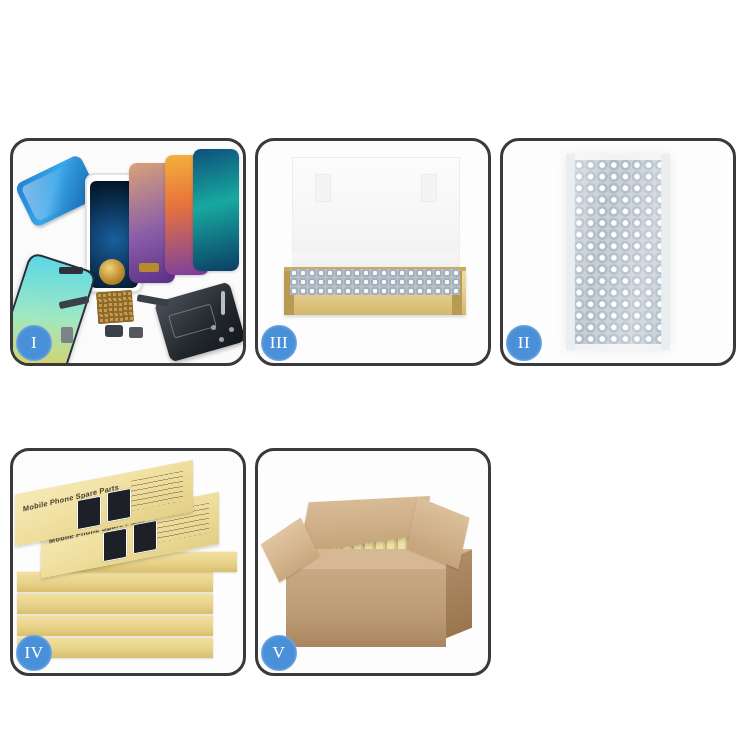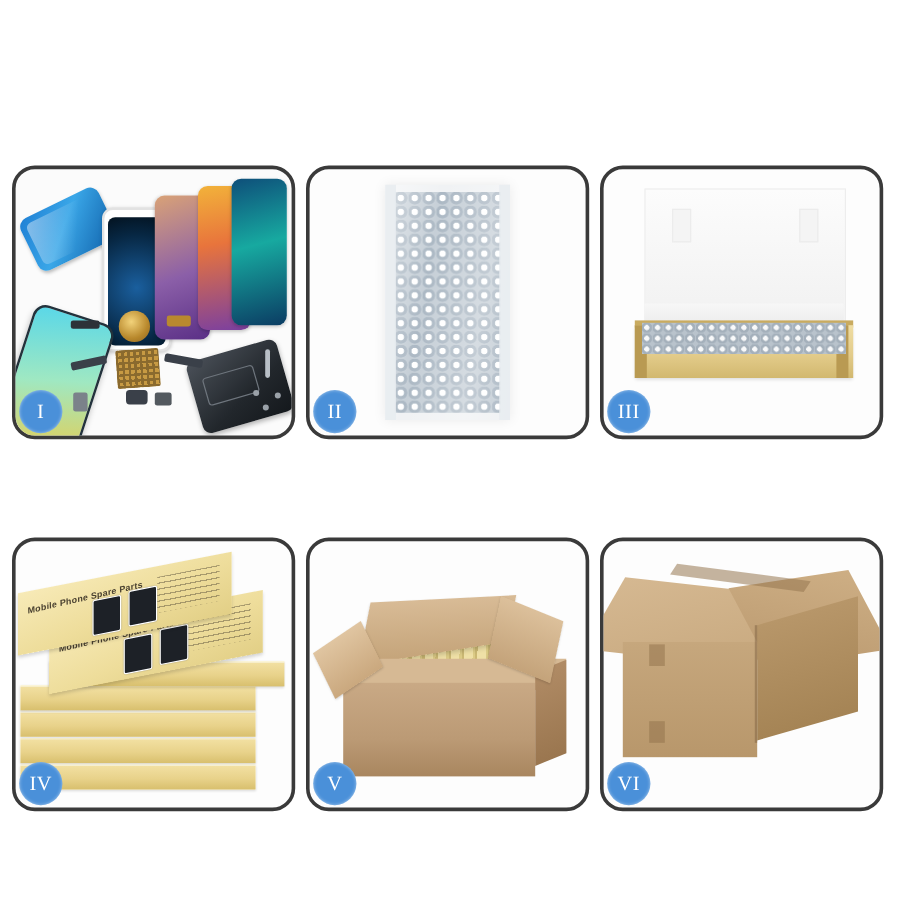--- a/index.html
+++ b/index.html
@@ -236,48 +236,48 @@
         <div class="flex" style="left:116px;top:186px;width:14px;height:11px;border-radius:2px;background:#53595f;"></div>
         <div class="flex" style="left:48px;top:186px;width:12px;height:16px;background:#7b828a;border-radius:2px;"></div>
         <div class="scr" style="left:206px;top:196px;"></div>
         <div class="scr" style="left:216px;top:186px;"></div>
         <div class="scr" style="left:198px;top:184px;"></div>
         <div class="scr" style="left:208px;top:150px;width:4px;height:24px;border-radius:2px;background:#b8bfc6;"></div>
       </div>
       <div class="badge">I</div>
     </div>
 
-    <div class="panel p2">
-      <div class="stage">
-        <div class="pouch">
-          <div class="bubbles"></div>
-          <div class="bub-sheen"></div>
-          <div class="pouch-edge pe-l"></div>
-          <div class="pouch-edge pe-r"></div>
-        </div>
-      </div>
-      <div class="badge">II</div>
-    </div>
-
     <div class="panel p3">
       <div class="stage">
         <div class="lid">
           <div class="lid-ear le-l"></div>
           <div class="lid-ear le-r"></div>
         </div>
         <div class="lid-front"></div>
         <div class="tray-lip"></div>
         <div class="tray"></div>
         <div class="tray-side ts-l"></div>
         <div class="tray-side ts-r"></div>
         <div class="tray-inner"></div>
       </div>
       <div class="badge">III</div>
     </div>
 
+    <div class="panel p2">
+      <div class="stage">
+        <div class="pouch">
+          <div class="bubbles"></div>
+          <div class="bub-sheen"></div>
+          <div class="pouch-edge pe-l"></div>
+          <div class="pouch-edge pe-r"></div>
+        </div>
+      </div>
+      <div class="badge">II</div>
+    </div>
+
     <div class="panel p4">
       <div class="stage">
         <div class="stack">
           <div class="bx" style="top:186px;"></div>
           <div class="bx" style="top:164px;"></div>
           <div class="bx" style="top:142px;"></div>
           <div class="bx" style="top:120px;"></div>
           <div class="bx2" style="top:100px;"></div>
 
           <div class="lidtop lt-b">
@@ -304,28 +304,15 @@
         <div class="contents"></div>
         <div class="ct-top"></div>
         <div class="ct-body"></div>
         <div class="ct-side"></div>
         <div class="flap fl-left"></div>
         <div class="flap fl-right"></div>
       </div>
       <div class="badge">V</div>
     </div>
 
-    <div class="panel p6">
-      <div class="stage">
-        <div class="sc-top"></div>
-        <div class="sc-top2"></div>
-        <div class="tape tp-top"></div>
-        <div class="sc-front"></div>
-        <div class="sc-rightface"></div>
-        <div class="sc-edge"></div>
-        <div class="tp-f1 tape"></div>
-        <div class="tp-f2 tape"></div>
-      </div>
-      <div class="badge">VI</div>
-    </div>
 
   </div>
 </div>
 
 </body></html>

